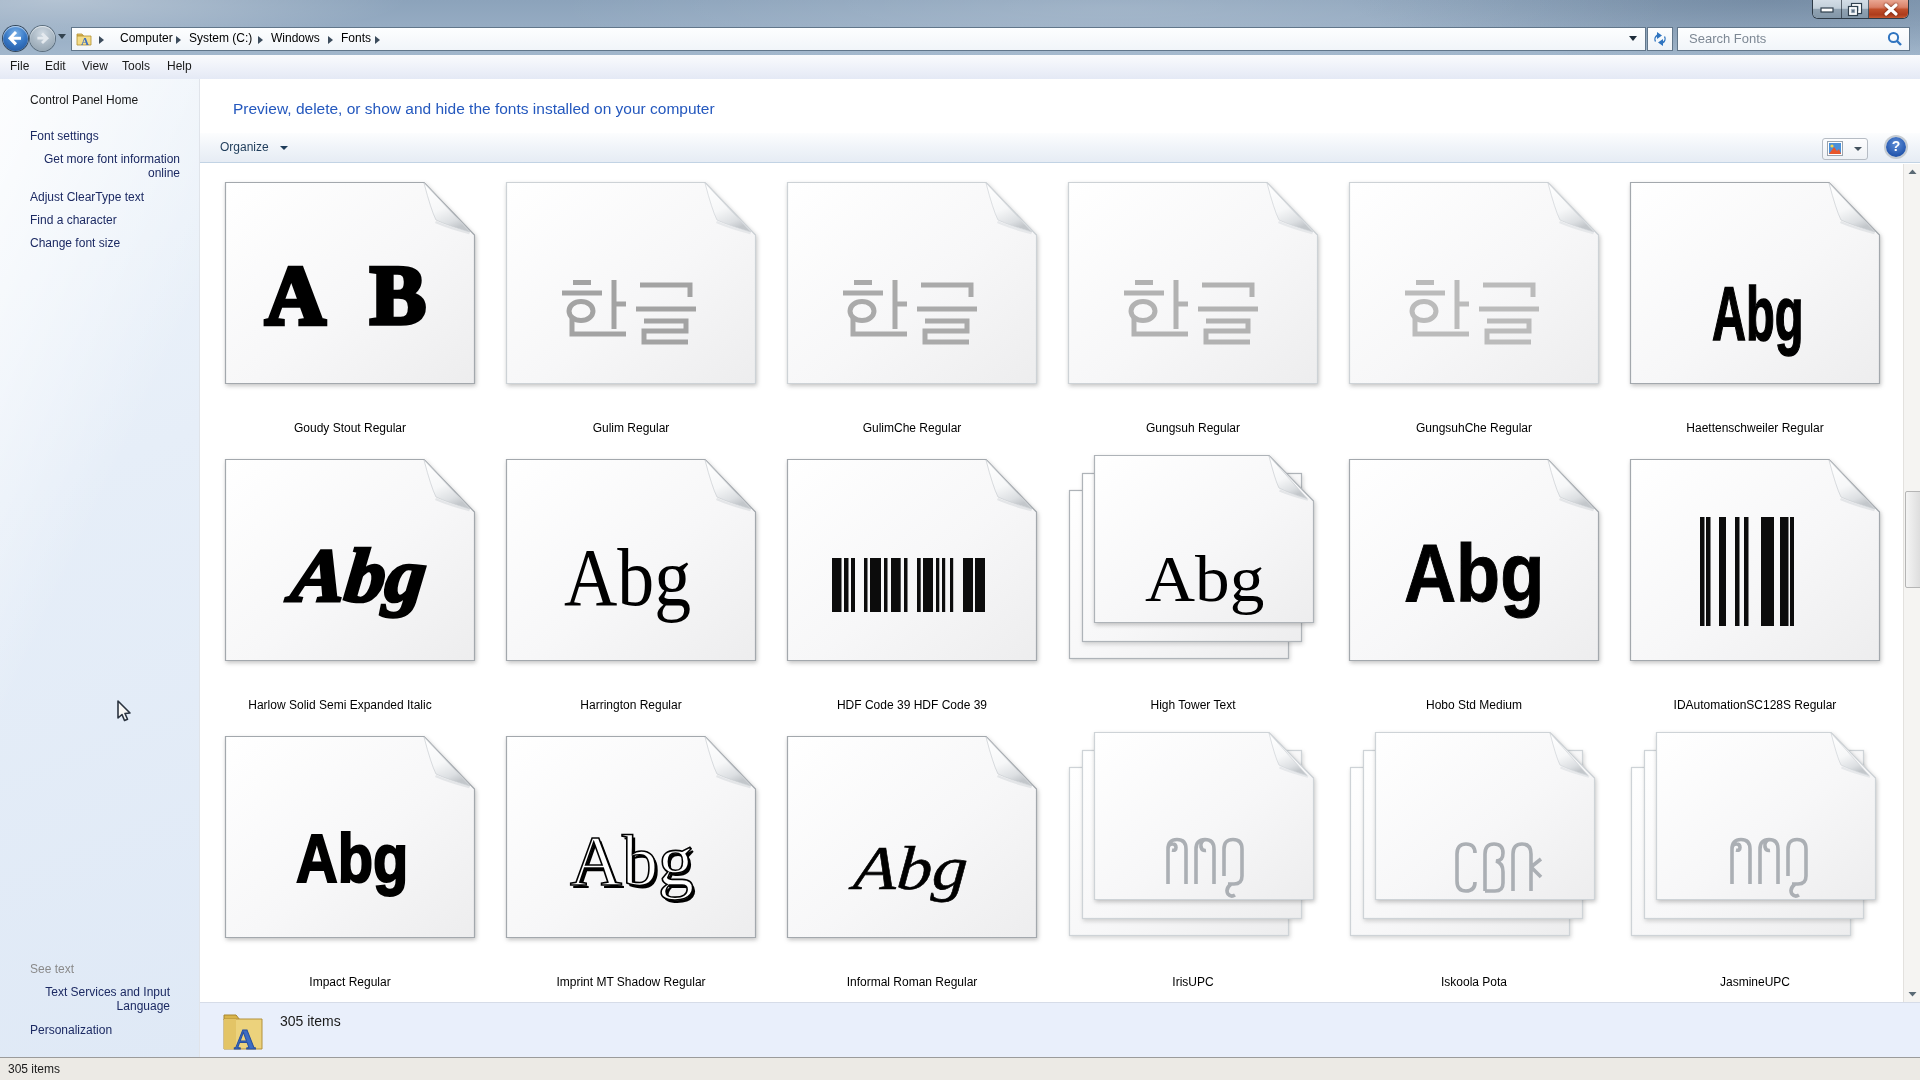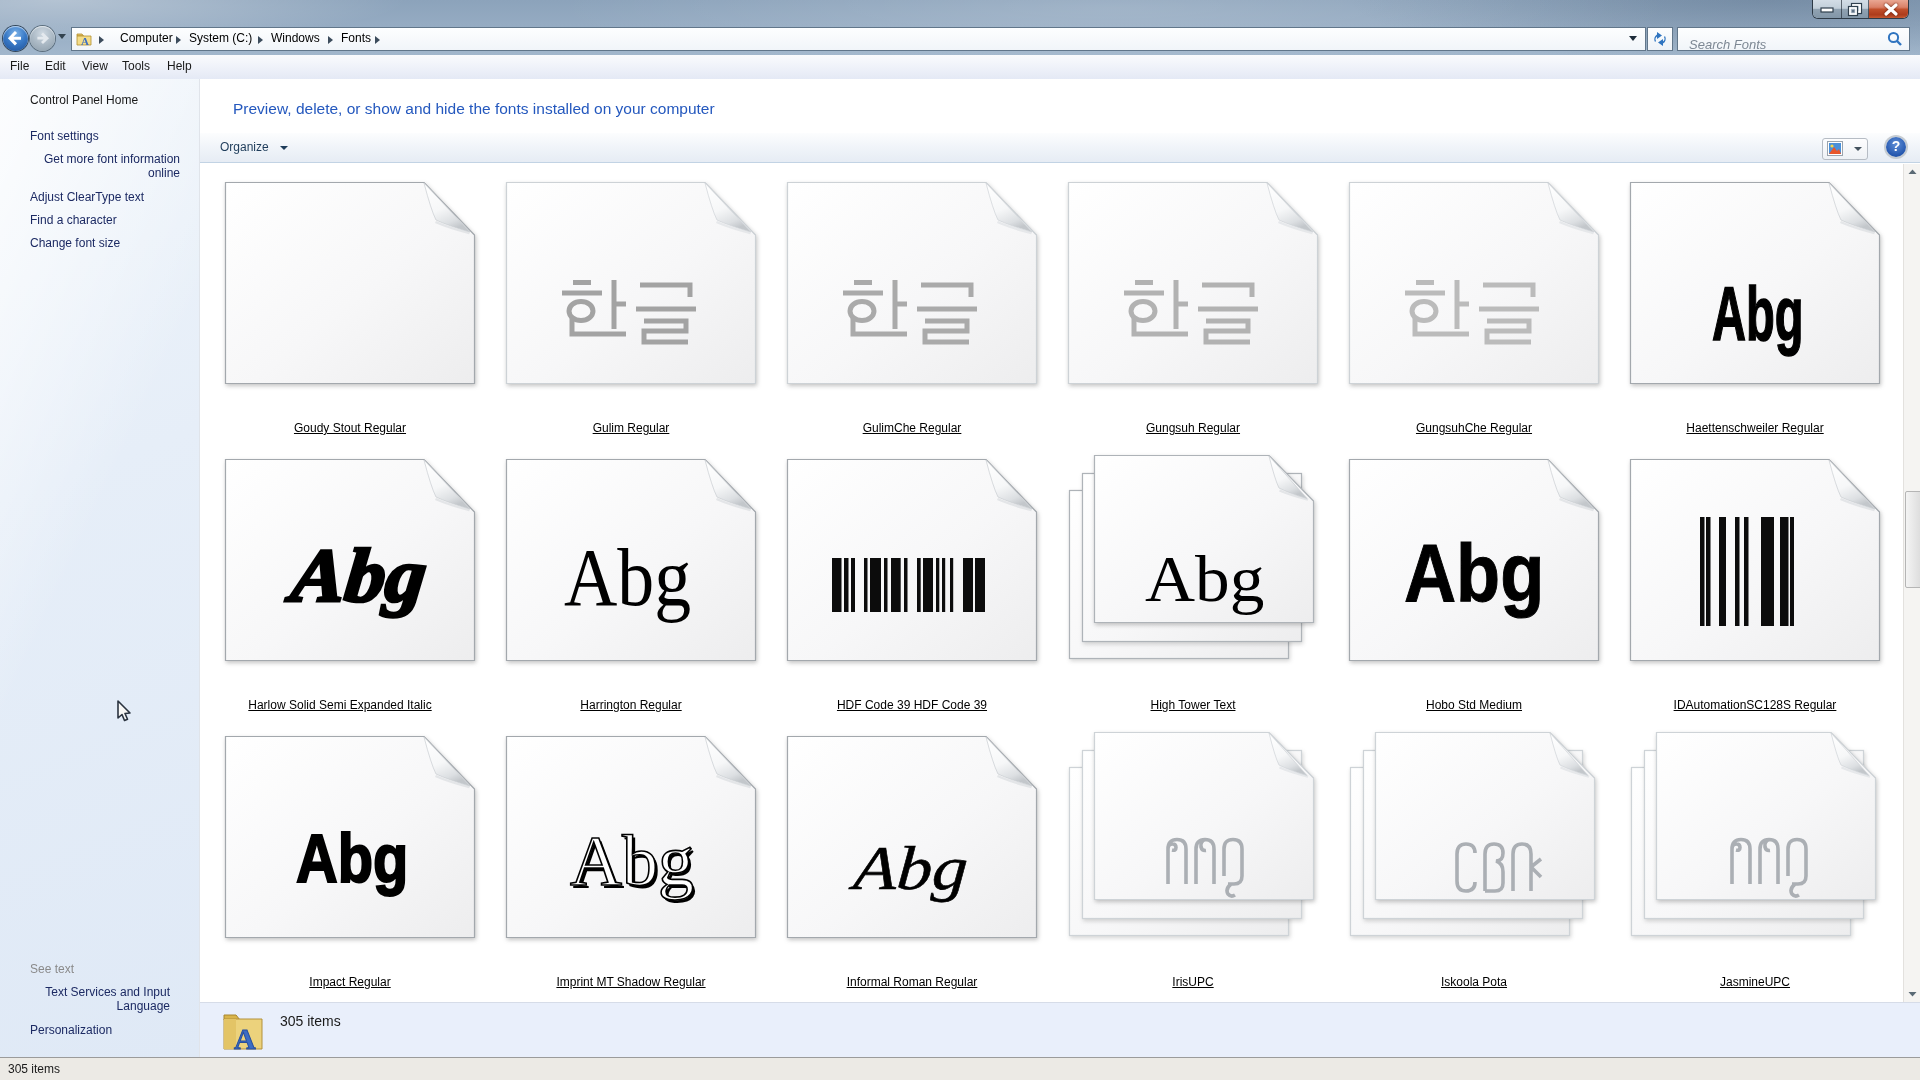--- a/index.html
+++ b/index.html
@@ -35,21 +35,21 @@
 
   
   .field{top:27px;height:22px;background:linear-gradient(180deg,#fdfeff 0%,#f1f5f9 100%);
      border:1px solid #61768a;}
   #crumb{left:71px;width:1573px;}
   #crumbarrow{position:absolute;right:8px;top:8px;width:0;height:0;border-left:4px solid transparent;
      border-right:4px solid transparent;border-top:5px solid #1e2c3a;}
   #refresh{left:1647px;top:27px;width:24px;height:22px;background:linear-gradient(180deg,#fdfeff,#eef2f7);
      border:1px solid #61768a;}
   #search{left:1677px;width:231px;}
-  #searchtxt{position:absolute;left:11px;top:9px;font-style:italic;color:#7d8894;font-size:13px;}
+  #searchtxt{position:absolute;left:11px;top:3px;color:#7d8894;font-size:13px;}
   .crumbtxt{position:absolute;top:3px;font-size:12px;color:#000;}
   .crumbsep{position:absolute;top:8px;width:0;height:0;border-top:4px solid transparent;
      border-bottom:4px solid transparent;border-left:5px solid #3c4c5c;}
 
   
   #menubar{left:0;top:55px;width:1920px;height:24px;
      background:linear-gradient(180deg,#fafbfd 0%,#eef1f9 55%,#e4e9f5 100%);
      border-bottom:1px solid #c7cedb;}
   .mitem{position:absolute;top:4px;font-size:12px;color:#1a1a1a;}
 
@@ -81,21 +81,21 @@
      border:1px solid #b5b5b5;border-radius:2px;}
 
   
   #details{left:200px;top:1002px;width:1720px;height:55px;background:#e9effb;border-top:1px solid #d6dce8;}
   #sidebase{left:0;top:1057px;width:1920px;height:23px;background:#eceae5;border-top:1px solid #9b9b9b;}
   #status{position:absolute;left:8px;top:4px;font-size:12px;color:#1a1a1a;}
   #ditems{position:absolute;left:80px;top:10px;font-size:14px;color:#1a1a1a;}
 
   
   .tile{position:absolute;width:252px;height:206px;}
-  .tlabel{position:absolute;width:280px;text-align:center;font-size:12px;color:#000;text-decoration:underline;}
+  .tlabel{position:absolute;width:280px;text-align:center;font-size:12px;color:#000;}
   .glyph{position:absolute;white-space:nowrap;}
   .pageshadow{filter:drop-shadow(1px 2px 2px rgba(60,60,60,0.30));}
   .pageshadow2{filter:drop-shadow(1px 2px 2px rgba(60,60,60,0.22));}
 </style>
 </head>
 <body>
 <svg width="0" height="0" style="position:absolute">
   <defs>
     <linearGradient id="pg" x1="0" y1="0" x2="1" y2="1">
       <stop offset="0" stop-color="#ffffff"></stop>
@@ -235,20 +235,21 @@
   </div>
 
 <div id="tiles">
 <div class="tile" style="left:224px;top:181px">
       <svg class="pageshadow" style="position:absolute;left:0;top:0" width="252" height="206" viewBox="0 0 252 206">
 <path d="M1.5,1.5 L200,1.5 L250.5,54 L250.5,202.5 L1.5,202.5 Z" fill="url(#pg)" stroke="#a3a8ad" stroke-width="1.2"></path>
 <path d="M200,1.5 L250.5,54" fill="none" stroke="#aaafb4" stroke-width="1"></path>
 <path d="M211.5,41 Q224,46.5 245.5,52.2" fill="none" stroke="#cfd3d7" stroke-width="2.4" opacity="0.5"></path>
 <path d="M200,2 Q207,29 212,39 Q224,44.5 246,51 Z" fill="url(#fl)" stroke="#c9cdd1" stroke-width="0.7"></path>
 </svg>
+      <div class="glyph" style="left:41px;top:66px;font-family:'Liberation Serif';font-weight:bold;font-size:84px;-webkit-text-stroke:4.5px #000;letter-spacing:14px;">A B</div>
     </div>
 <div class="tlabel" style="left:210px;top:421px">Goudy Stout Regular</div>
 <div class="tile" style="left:505px;top:181px">
       <svg class="pageshadow" style="position:absolute;left:0;top:0" width="252" height="206" viewBox="0 0 252 206">
 <path d="M1.5,1.5 L200,1.5 L250.5,54 L250.5,202.5 L1.5,202.5 Z" fill="url(#pg)" stroke="#cdd2d6" stroke-width="1.2"></path>
 <path d="M200,1.5 L250.5,54" fill="none" stroke="#ccd1d5" stroke-width="1"></path>
 <path d="M211.5,41 Q224,46.5 245.5,52.2" fill="none" stroke="#d6dade" stroke-width="2.4" opacity="0.5"></path>
 <path d="M200,2 Q207,29 212,39 Q224,44.5 246,51 Z" fill="url(#fl)" stroke="#cfd3d7" stroke-width="0.7"></path>
 </svg>
       <svg style="position:absolute;left:53px;top:98px" width="140" height="66" viewBox="0 0 140 66">

